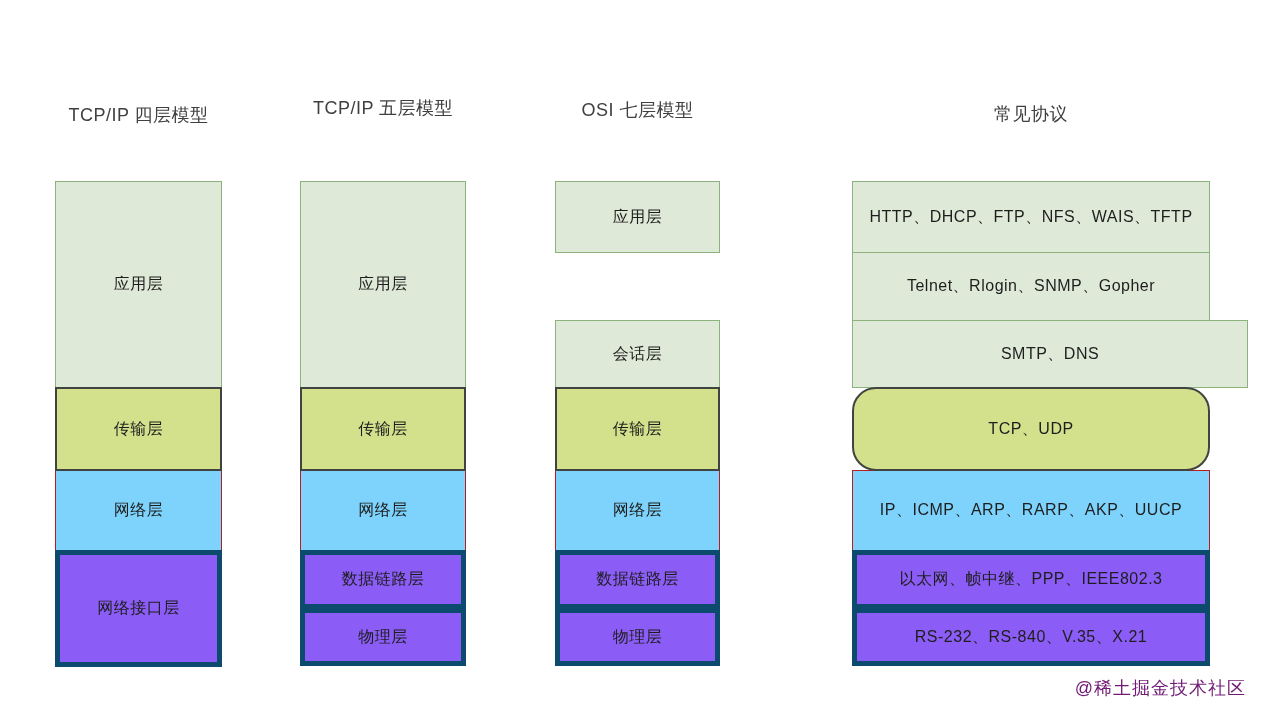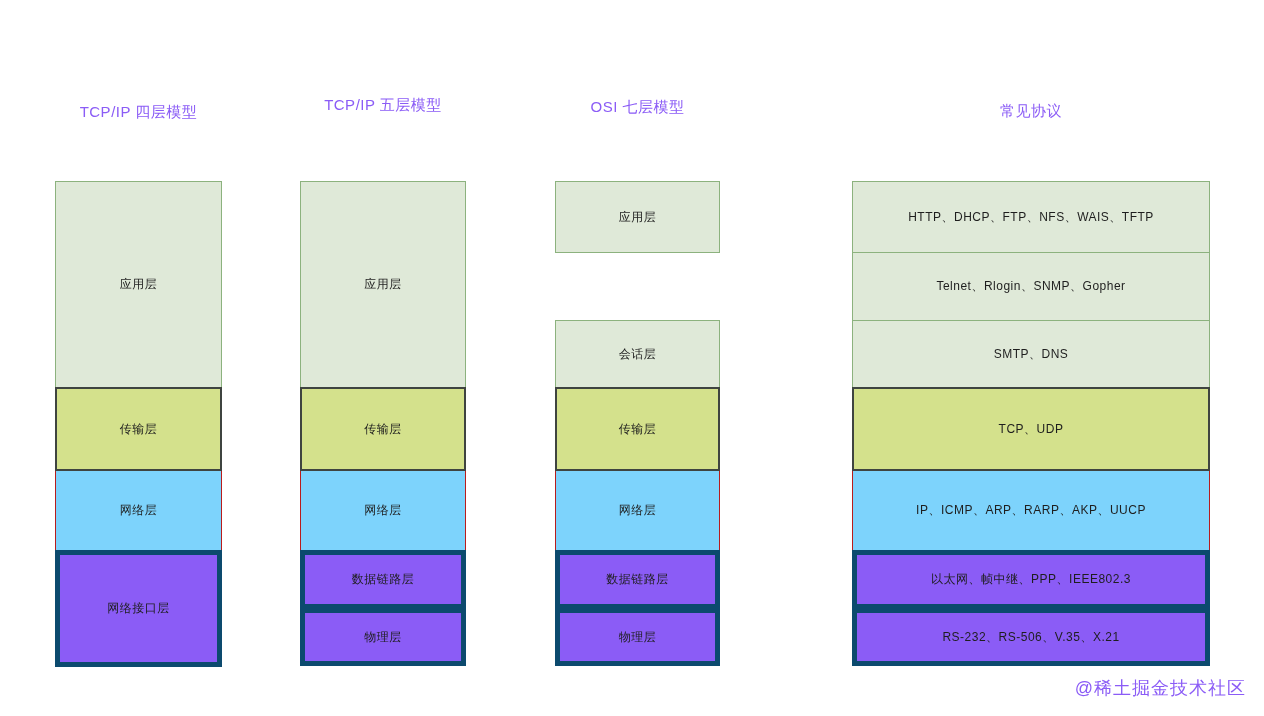--- a/index.html
+++ b/index.html
@@ -11,32 +11,32 @@
   .canvas {
     position: relative;
     width: 1264px;
     height: 716px;
     background: #ffffff;
     overflow: hidden;
   }
   .col-title {
     position: absolute;
     text-align: center;
-    font-size: 15px;
-    color: #8b5cf6;
+    font-size: 18px;
+    color: #404040;
     letter-spacing: 0.5px;
     white-space: nowrap;
   }
   .box {
     position: absolute;
     box-sizing: border-box;
     display: flex;
     align-items: center;
     justify-content: center;
-    font-size: 12px;
+    font-size: 16px;
     color: #1e1e1e;
     text-align: center;
     letter-spacing: 0.5px;
     white-space: nowrap;
   }
   .green {
     background: #dfe9d8;
     border: 1px solid #8cb27e;
     z-index: 1;
   }
@@ -53,21 +53,21 @@
   .pink {
     background: #8b5cf6;
     border: 5px solid #0c4a6e;
     z-index: 2;
   }
   .watermark {
     position: absolute;
     top: 676px;
     right: 18px;
     font-size: 18px;
-    color: #8b5cf6;
+    color: #701a75;
     letter-spacing: 1px;
     z-index: 5;
   }
 </style>
 </head>
 <body>
 
 <div class="canvas">
 
   <div class="col-title" style="left:55px; width:167px; top:103px;">TCP/IP 四层模型</div>
@@ -88,21 +88,21 @@
 
   <div class="box green" style="left:555px; top:181px; width:165px; height:72px;">应用层</div>
   <div class="box green" style="left:555px; top:320px; width:165px; height:68px;">会话层</div>
   <div class="box lime" style="left:555px; top:387px; width:165px; height:84px;">传输层</div>
   <div class="box blue" style="left:555px; top:470px; width:165px; height:81px;">网络层</div>
   <div class="box pink" style="left:555px; top:550px; width:165px; height:59px;">数据链路层</div>
   <div class="box pink" style="left:555px; top:608px; width:165px; height:58px;">物理层</div>
 
   <div class="box green" style="left:852px; top:181px; width:358px; height:72px;">HTTP、DHCP、FTP、NFS、WAIS、TFTP</div>
   <div class="box green" style="left:852px; top:252px; width:358px; height:69px;">Telnet、Rlogin、SNMP、Gopher</div>
-  <div class="box green" style="left:852px; top:320px; width:358px; height:68px;">SMTP、DNS</div>
-  <div class="box lime" style="left:852px; top:387px; width:358px; height:84px;">TCP、UDP</div>
+  <div class="box green" style="left:852px; top:320px; width:396px; height:68px;">SMTP、DNS</div>
+  <div class="box lime" style="left:852px; top:387px; width:358px; height:84px;border-radius:24px;">TCP、UDP</div>
   <div class="box blue" style="left:852px; top:470px; width:358px; height:81px;">IP、ICMP、ARP、RARP、AKP、UUCP</div>
   <div class="box pink" style="left:852px; top:550px; width:358px; height:59px;">以太网、帧中继、PPP、IEEE802.3</div>
-  <div class="box pink" style="left:852px; top:608px; width:358px; height:58px;">RS-232、RS-506、V.35、X.21</div>
+  <div class="box pink" style="left:852px; top:608px; width:358px; height:58px;">RS-232、RS-840、V.35、X.21</div>
 
   <div class="watermark">@稀土掘金技术社区</div>
 
 </div>
 
 </body></html>

